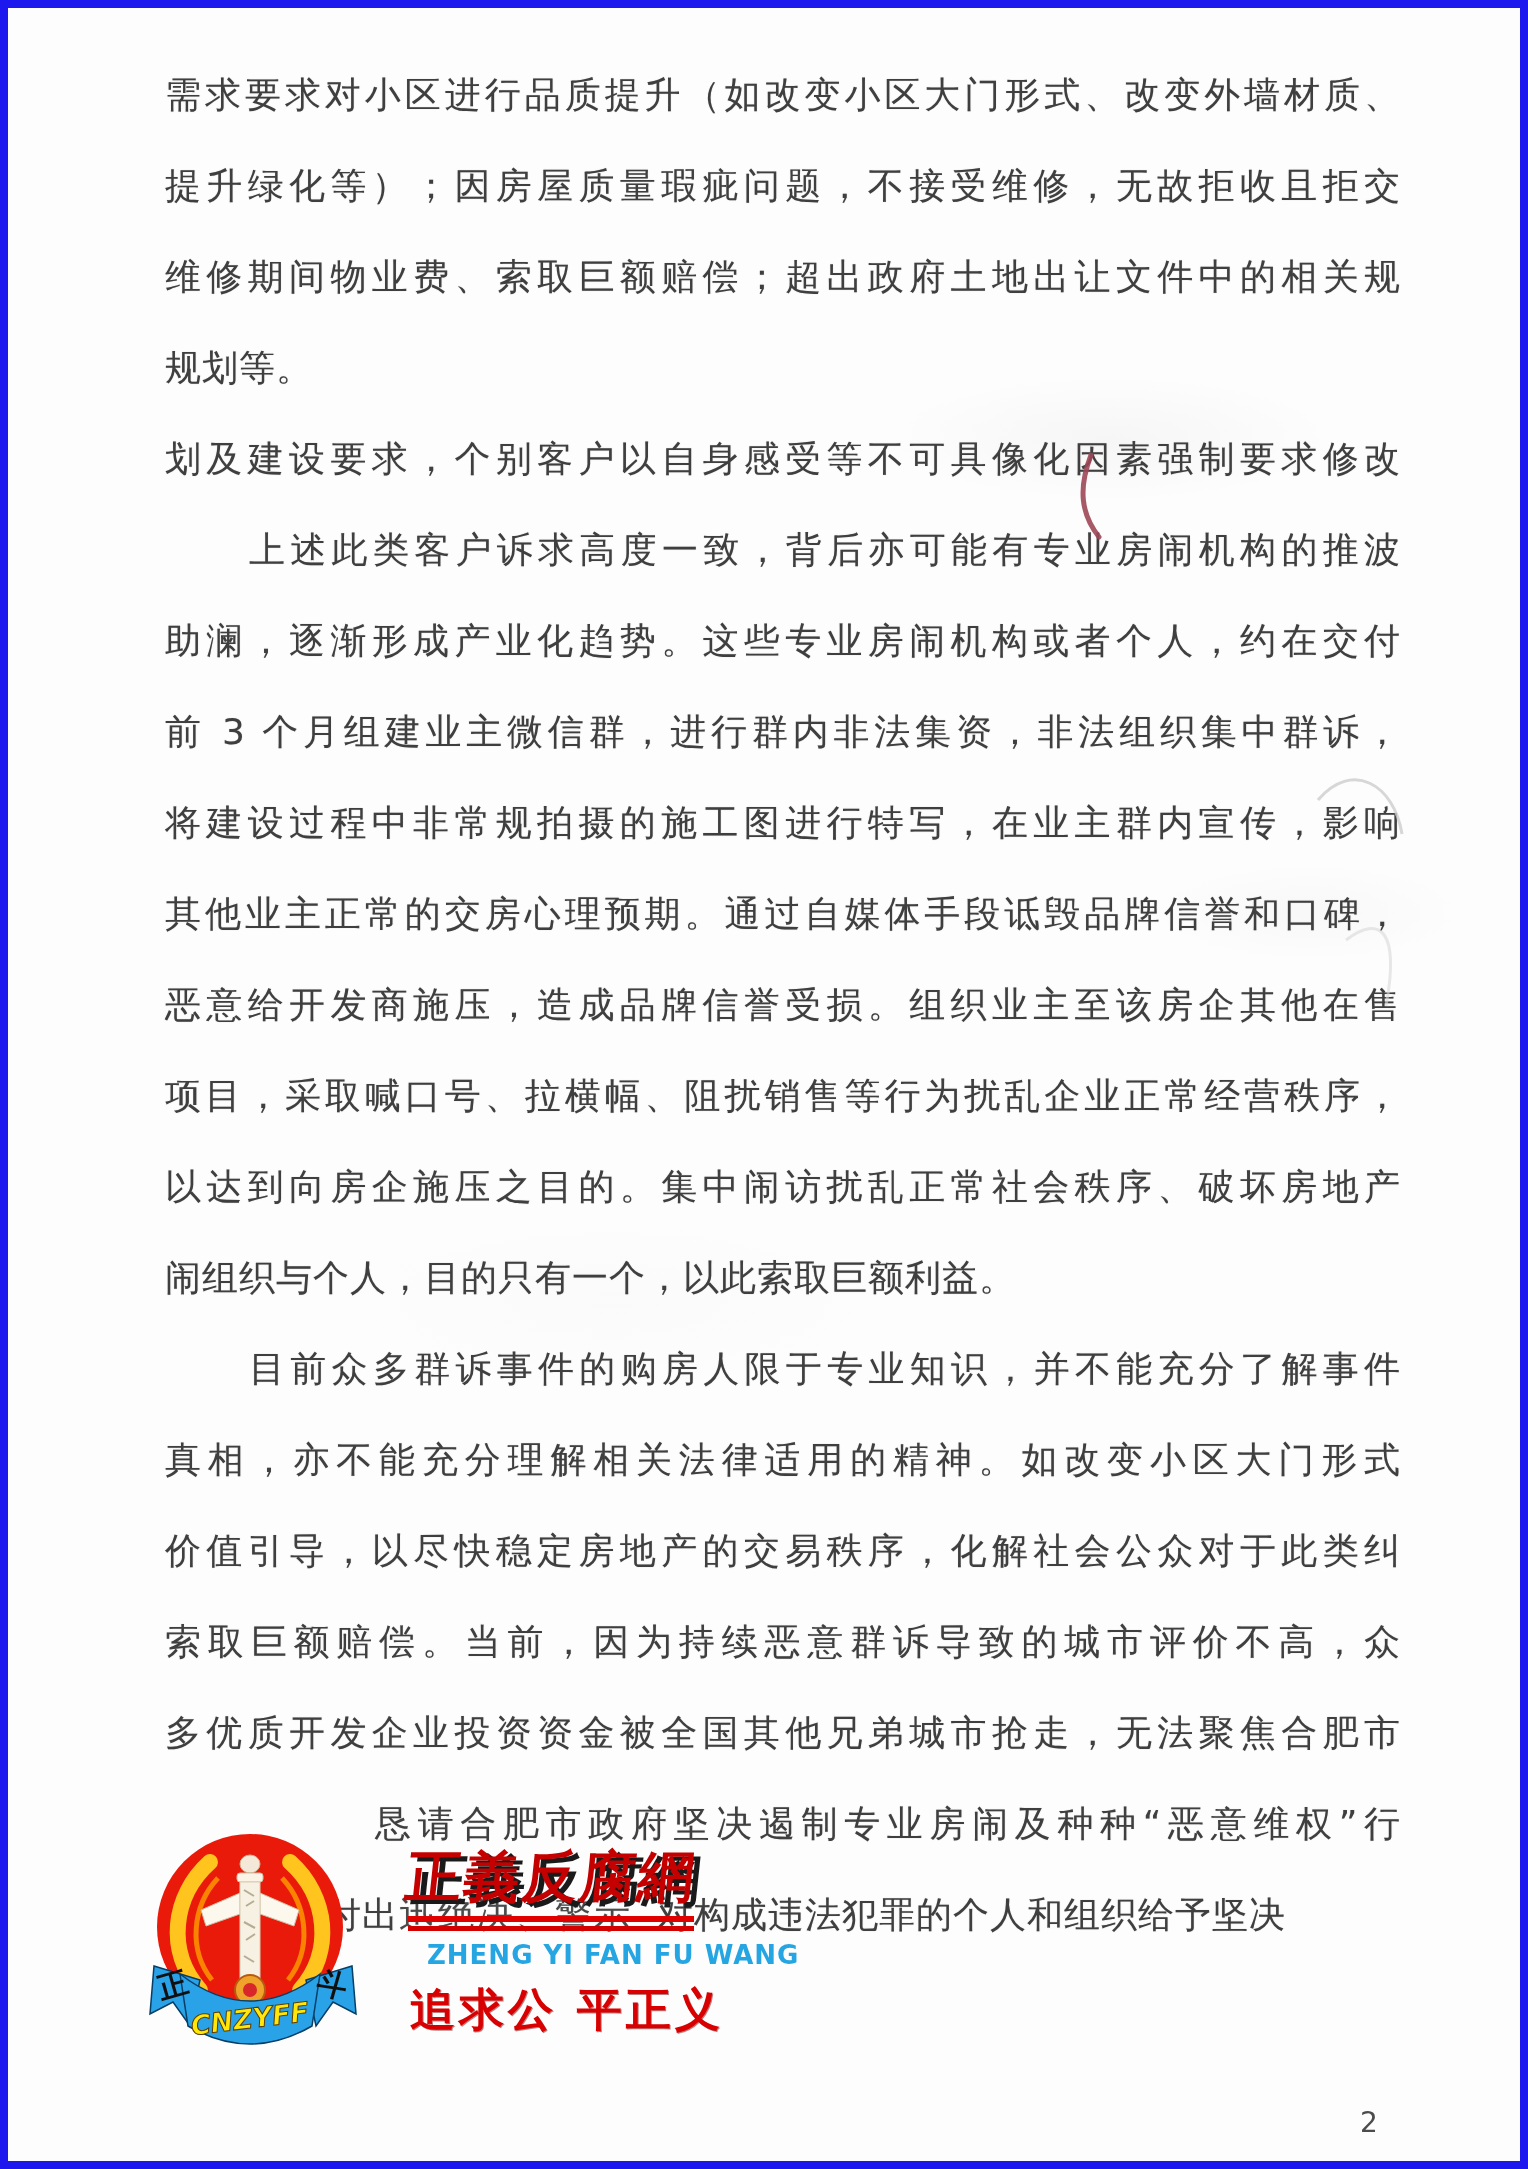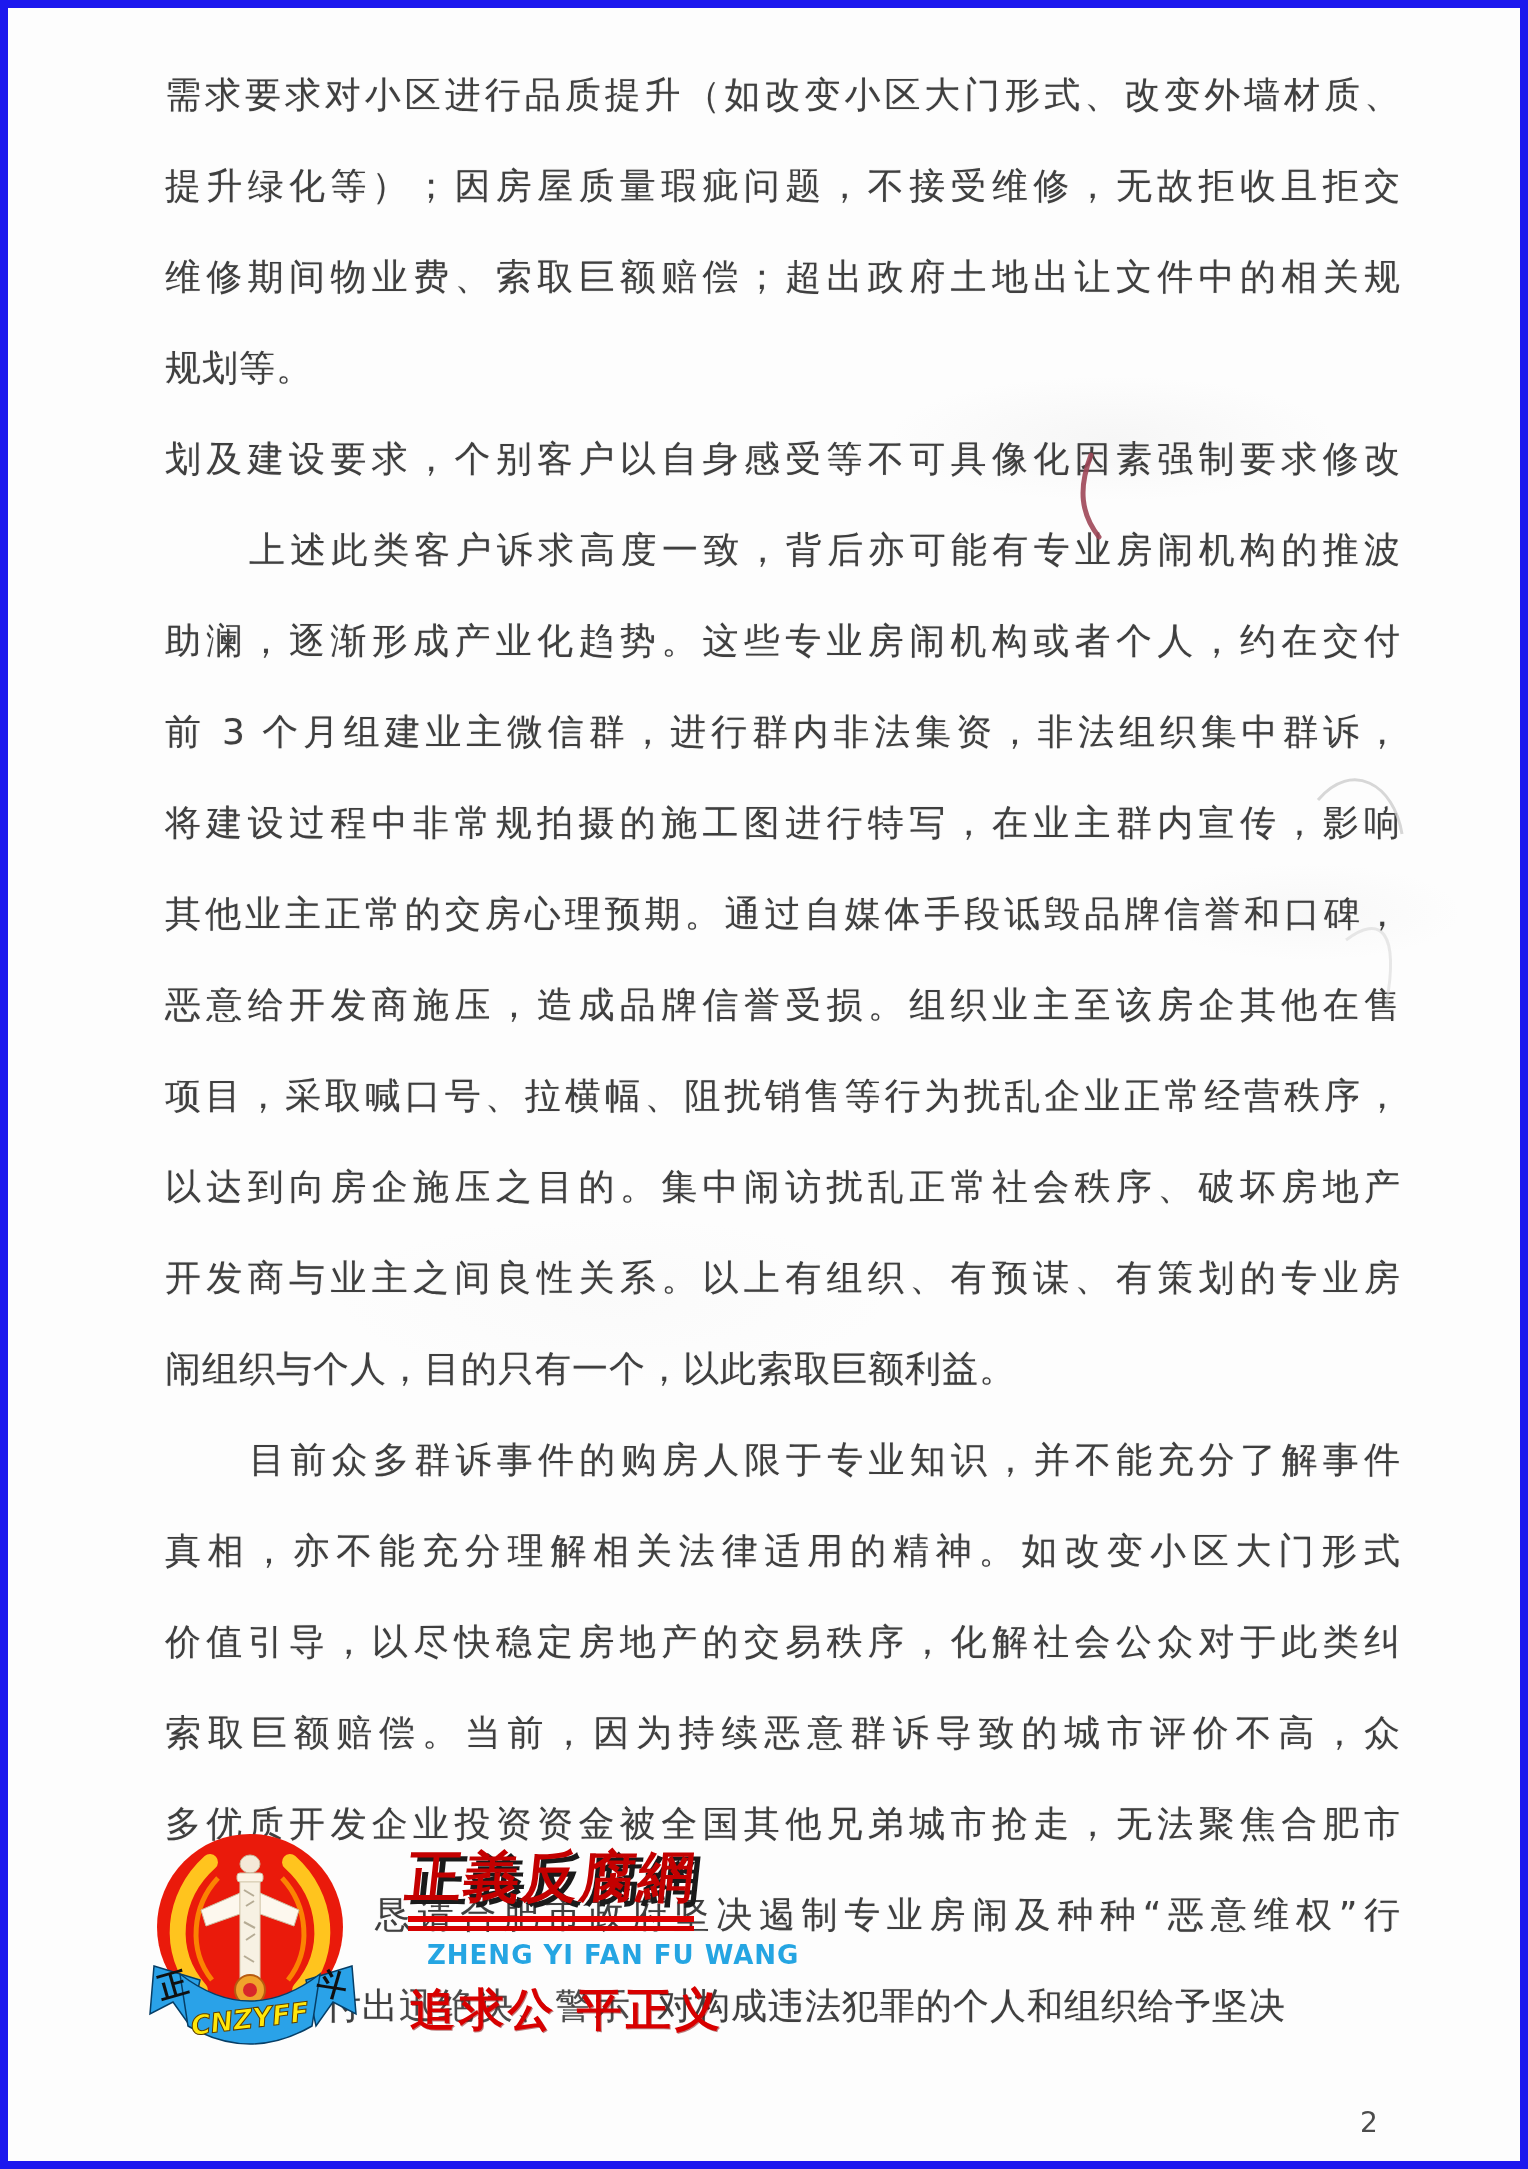--- a/index.html
+++ b/index.html
@@ -73,21 +73,20 @@
       <div class="line">规划等。</div>
       <div class="line fill">划及建设要求，个别客户以自身感受等不可具像化因素强制要求修改</div>
       <div class="line fill indent">上述此类客户诉求高度一致，背后亦可能有专业房闹机构的推波</div>
       <div class="line fill">助澜，逐渐形成产业化趋势。这些专业房闹机构或者个人，约在交付</div>
       <div class="line fill">前 3 个月组建业主微信群，进行群内非法集资，非法组织集中群诉，</div>
       <div class="line fill">将建设过程中非常规拍摄的施工图进行特写，在业主群内宣传，影响</div>
       <div class="line fill">其他业主正常的交房心理预期。通过自媒体手段诋毁品牌信誉和口碑，</div>
       <div class="line fill">恶意给开发商施压，造成品牌信誉受损。组织业主至该房企其他在售</div>
       <div class="line fill">项目，采取喊口号、拉横幅、阻扰销售等行为扰乱企业正常经营秩序，</div>
       <div class="line fill">以达到向房企施压之目的。集中闹访扰乱正常社会秩序、破坏房地产</div>
-      <div class="line fill">开发商与业主之间良性关系。以上有组织、有预谋、有策划的专业房</div>
       <div class="line">闹组织与个人，目的只有一个，以此索取巨额利益。</div>
       <div class="line fill indent">目前众多群诉事件的购房人限于专业知识，并不能充分了解事件</div>
       <div class="line fill">真相，亦不能充分理解相关法律适用的精神。如改变小区大门形式</div>
       <div class="line fill">价值引导，以尽快稳定房地产的交易秩序，化解社会公众对于此类纠</div>
       <div class="line fill">索取巨额赔偿。当前，因为持续恶意群诉导致的城市评价不高，众</div>
       <div class="line fill">多优质开发企业投资资金被全国其他兄弟城市抢走，无法聚焦合肥市</div>
       <div class="line fill" style="margin-left: 210px;">恳请合肥市政府坚决遏制专业房闹及种种“恶意维权”行</div>
       <div class="line" style="margin-left: 160px;"><span>付出</span><span class="obscured">迅绝决、警示</span><span class="tail">对构成违法犯罪的个人和组织给予坚决</span></div>
     </div>
 

